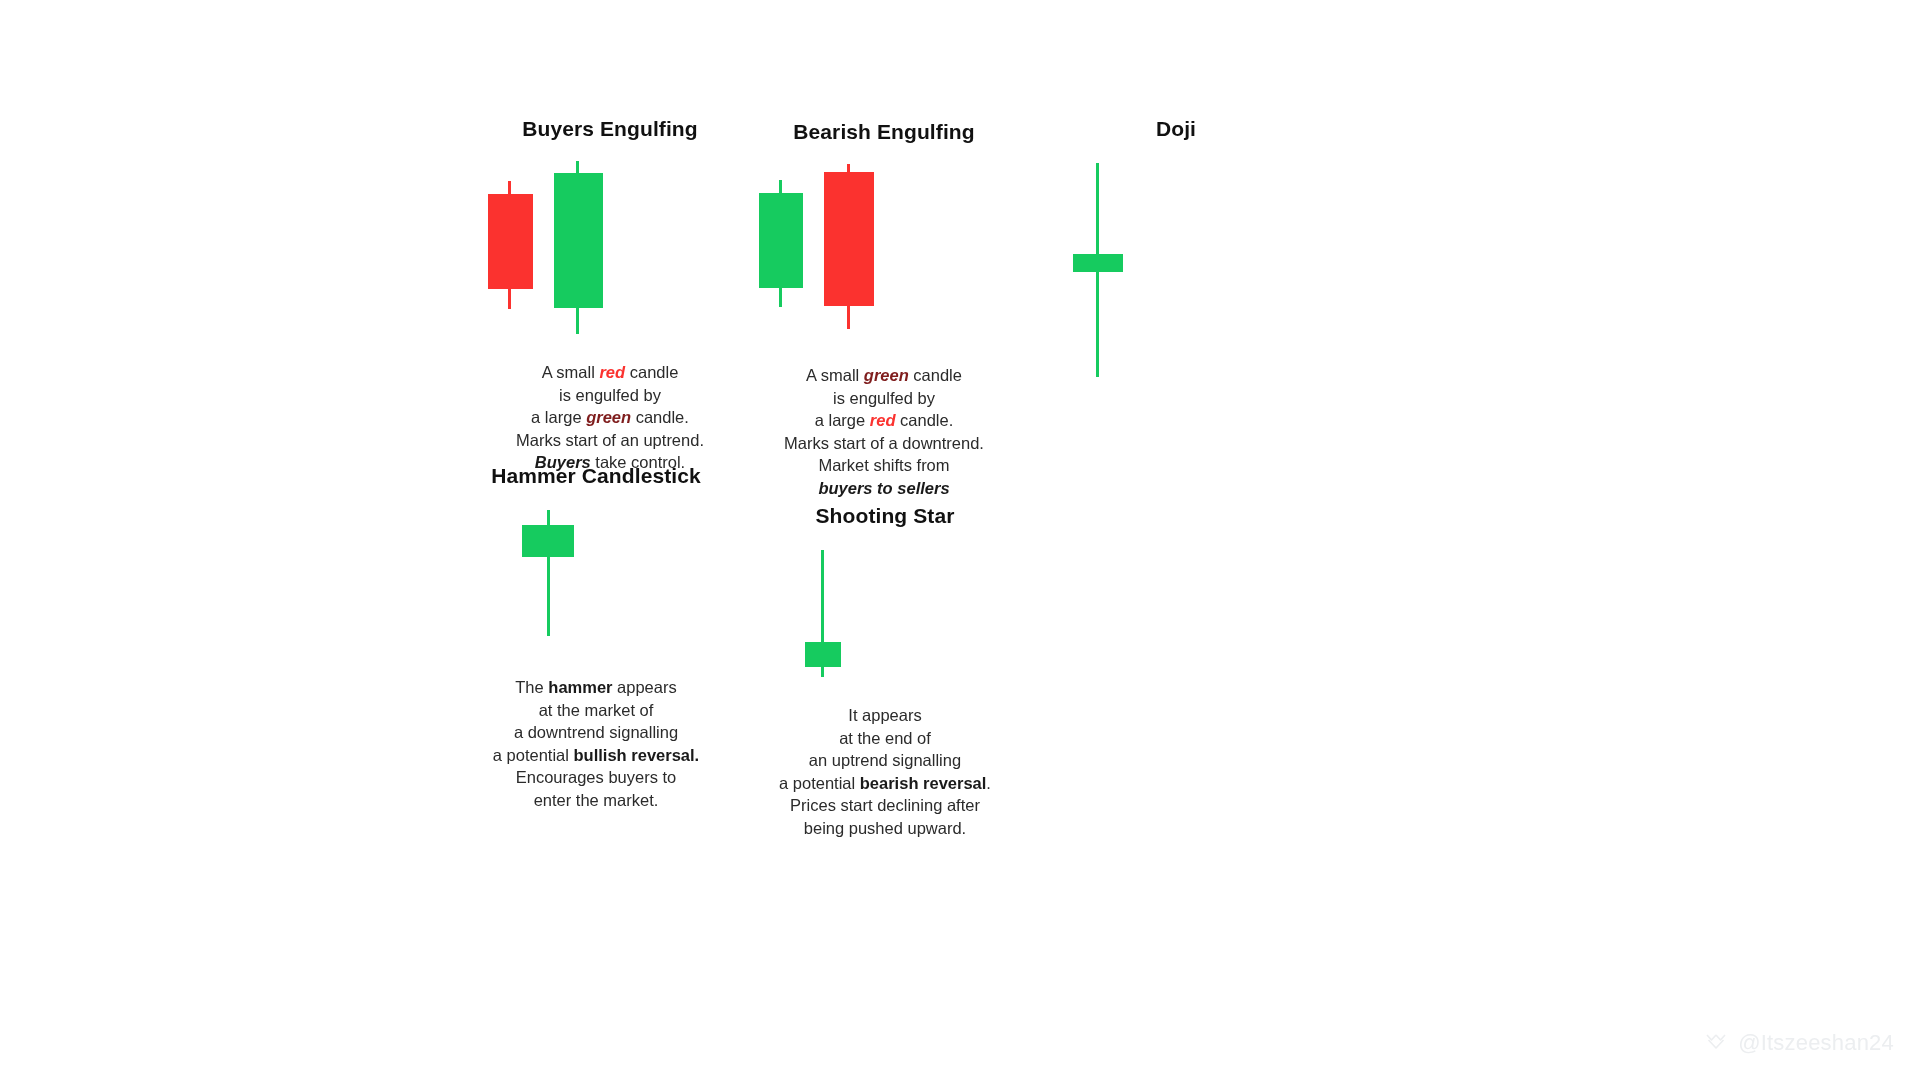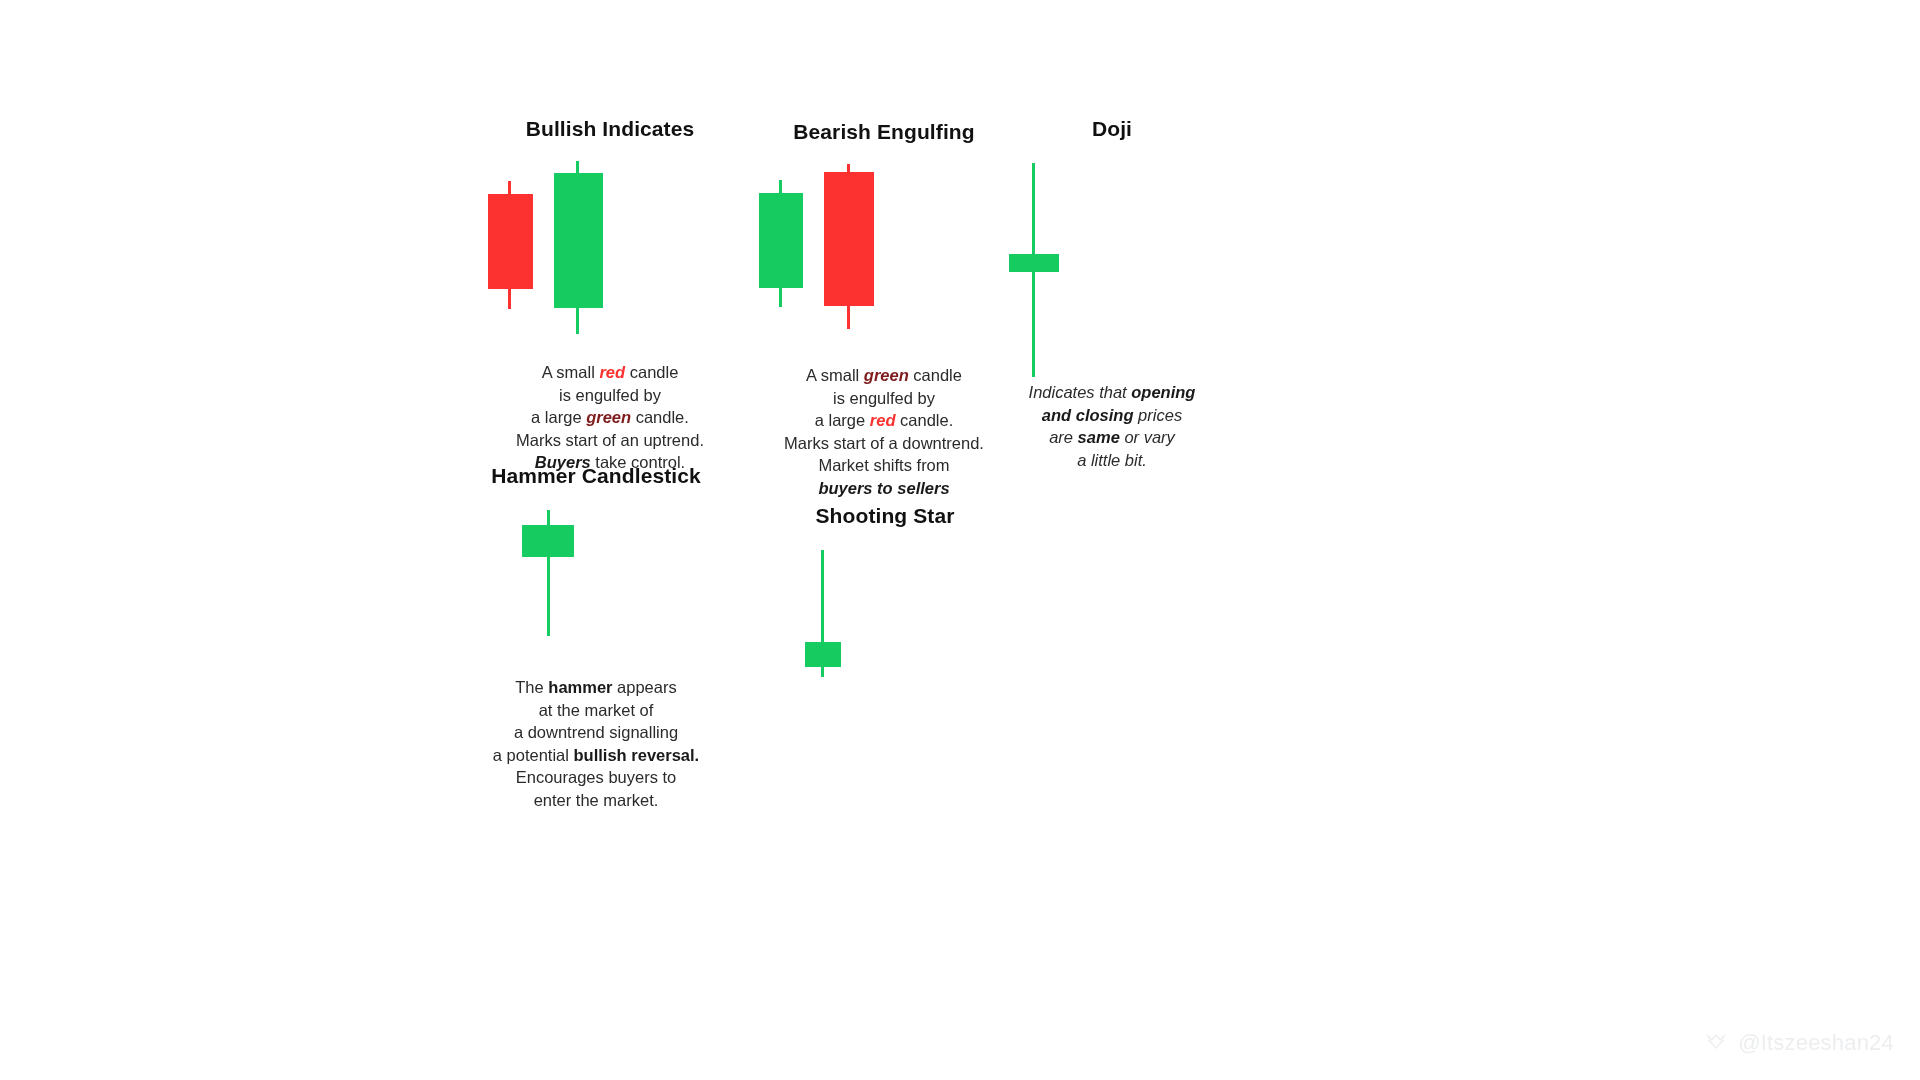--- a/index.html
+++ b/index.html
@@ -115,21 +115,21 @@
     letter-spacing: 0.2px;
     user-select: none;
   }
   #watermark svg { display: block; }
 </style>
 </head>
 <body>
 
 <div id="board">
     <div class="card" style="left: 450px; top: 118px;">
-      <div class="card-title">Bullish Indicates</div>
+      <div class="card-title">Buyers Engulfing</div>
       <div class="chart" style="height: 180px; margin-top: 22px;">
         <div class="chart-inner">
           <div class="candle" style="left: 0px; top: 0px; width: 320px; height: 100%;">
             <div class="wick" style="background: rgb(251, 50, 47); left: 58px; top: 20px; height: 128px;"></div>
             <div class="body" style="background: rgb(251, 50, 47); left: 38px; top: 33px; width: 45px; height: 95px;"></div>
           </div>
           <div class="candle" style="left: 0px; top: 0px; width: 320px; height: 100%;">
             <div class="wick" style="background: rgb(22, 203, 95); left: 126px; top: 0px; height: 173px;"></div>
             <div class="body" style="background: rgb(22, 203, 95); left: 104px; top: 12px; width: 49px; height: 135px;"></div>
           </div>
@@ -146,31 +146,30 @@
             <div class="body" style="background: rgb(22, 203, 95); left: 35px; top: 29px; width: 44px; height: 95px;"></div>
           </div>
           <div class="candle" style="left: 0px; top: 0px; width: 320px; height: 100%;">
             <div class="wick" style="background: rgb(251, 50, 47); left: 123px; top: 0px; height: 165px;"></div>
             <div class="body" style="background: rgb(251, 50, 47); left: 100px; top: 8px; width: 50px; height: 134px;"></div>
           </div>
         </div>
       </div>
       <p class="caption" style="margin-top: 20px;"><span>A small </span><span class="em-green">green</span><span> candle</span><br><span>is engulfed by</span><br><span>a large </span><span class="em-red">red</span><span> candle.</span><br><span>Marks start of a downtrend.</span><br><span>Market shifts from</span><br><span class="em-bi">buyers to sellers</span></p>
     </div>
-    <div class="card" style="left: 952px; top: 118px;">
+    <div class="card" style="left: 1016px; top: 118px;">
       <div class="card-title">Doji</div>
       <div class="chart" style="height: 220px; margin-top: 24px;">
         <div class="chart-inner">
           <div class="candle" style="left: 0px; top: 0px; width: 320px; height: 100%;">
             <div class="wick" style="background: rgb(22, 203, 95); left: 80px; top: 0px; height: 214px;"></div>
             <div class="body" style="background: rgb(22, 203, 95); left: 57px; top: 91px; width: 50px; height: 18px;"></div>
           </div>
         </div>
       </div>
-      <p class="caption italic" style="margin-top: -2px;"><span>Indicates that </span><span class="em-b">opening</span><br><span class="em-b">and closing</span><span> prices</span><br><span>are </span><span class="em-b">same</span><span> or vary</span><br><span>a little bit.</span></p>
     </div>
     <div class="card" style="left: 436px; top: 465px;">
       <div class="card-title">Hammer Candlestick</div>
       <div class="chart" style="height: 136px; margin-top: 24px;">
         <div class="chart-inner">
           <div class="candle" style="left: 0px; top: 0px; width: 320px; height: 100%;">
             <div class="wick" style="background: rgb(22, 203, 95); left: 111px; top: 0px; height: 126px;"></div>
             <div class="body" style="background: rgb(22, 203, 95); left: 86px; top: 15px; width: 52px; height: 32px;"></div>
           </div>
         </div>
@@ -180,20 +179,21 @@
     <div class="card" style="left: 725px; top: 465px; margin-top: 40px;">
       <div class="card-title">Shooting Star</div>
       <div class="chart" style="height: 136px; margin-top: 24px;">
         <div class="chart-inner">
           <div class="candle" style="left: 0px; top: 0px; width: 320px; height: 100%;">
             <div class="wick" style="background: rgb(22, 203, 95); left: 96px; top: 0px; height: 127px;"></div>
             <div class="body" style="background: rgb(22, 203, 95); left: 80px; top: 92px; width: 36px; height: 25px;"></div>
           </div>
         </div>
       </div>
+      <p class="caption" style="margin-top: 18px;"><span>It appears</span><br><span>at the end of</span><br><span>an uptrend signalling</span><br><span>a potential </span><span class="em-b">bearish reversal</span><span>.</span><br><span>Prices start declining after</span><br><span>being pushed upward.</span></p>
     </div>
   </div>
 
 <div id="watermark">
   <span>
     <svg width="26" height="22" viewBox="0 0 26 22" fill="none">
       <path d="M2 3 L6.5 8 L11 3" stroke="#ECEEF0" stroke-width="1.6" fill="none" stroke-linejoin="round"></path>
       <path d="M11 3 L15.5 8 L20 3" stroke="#ECEEF0" stroke-width="1.6" fill="none" stroke-linejoin="round"></path>
       <path d="M3.5 8 L11 16 L18.5 8" stroke="#ECEEF0" stroke-width="1.6" fill="none" stroke-linejoin="round"></path>
     </svg>

